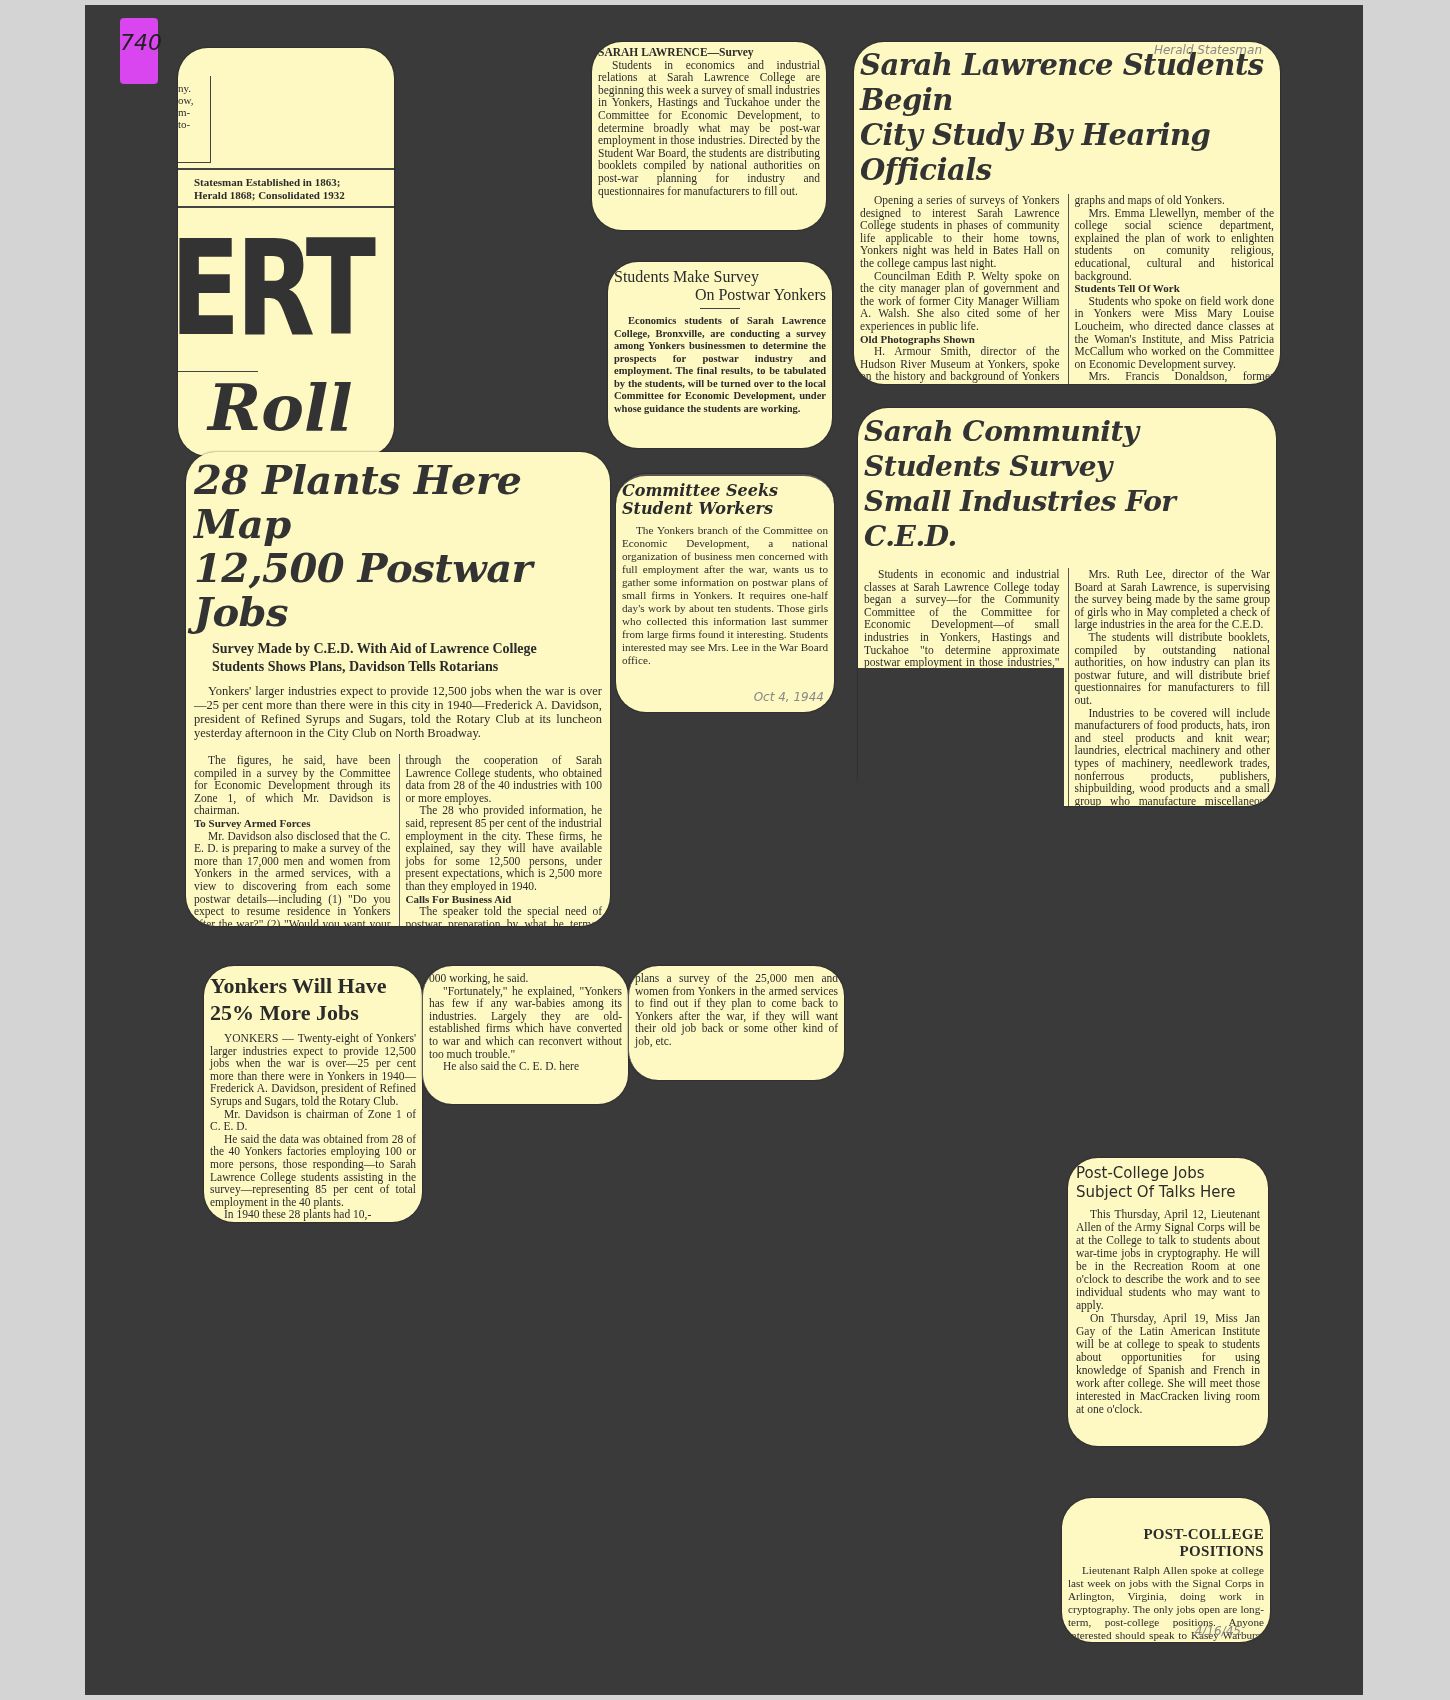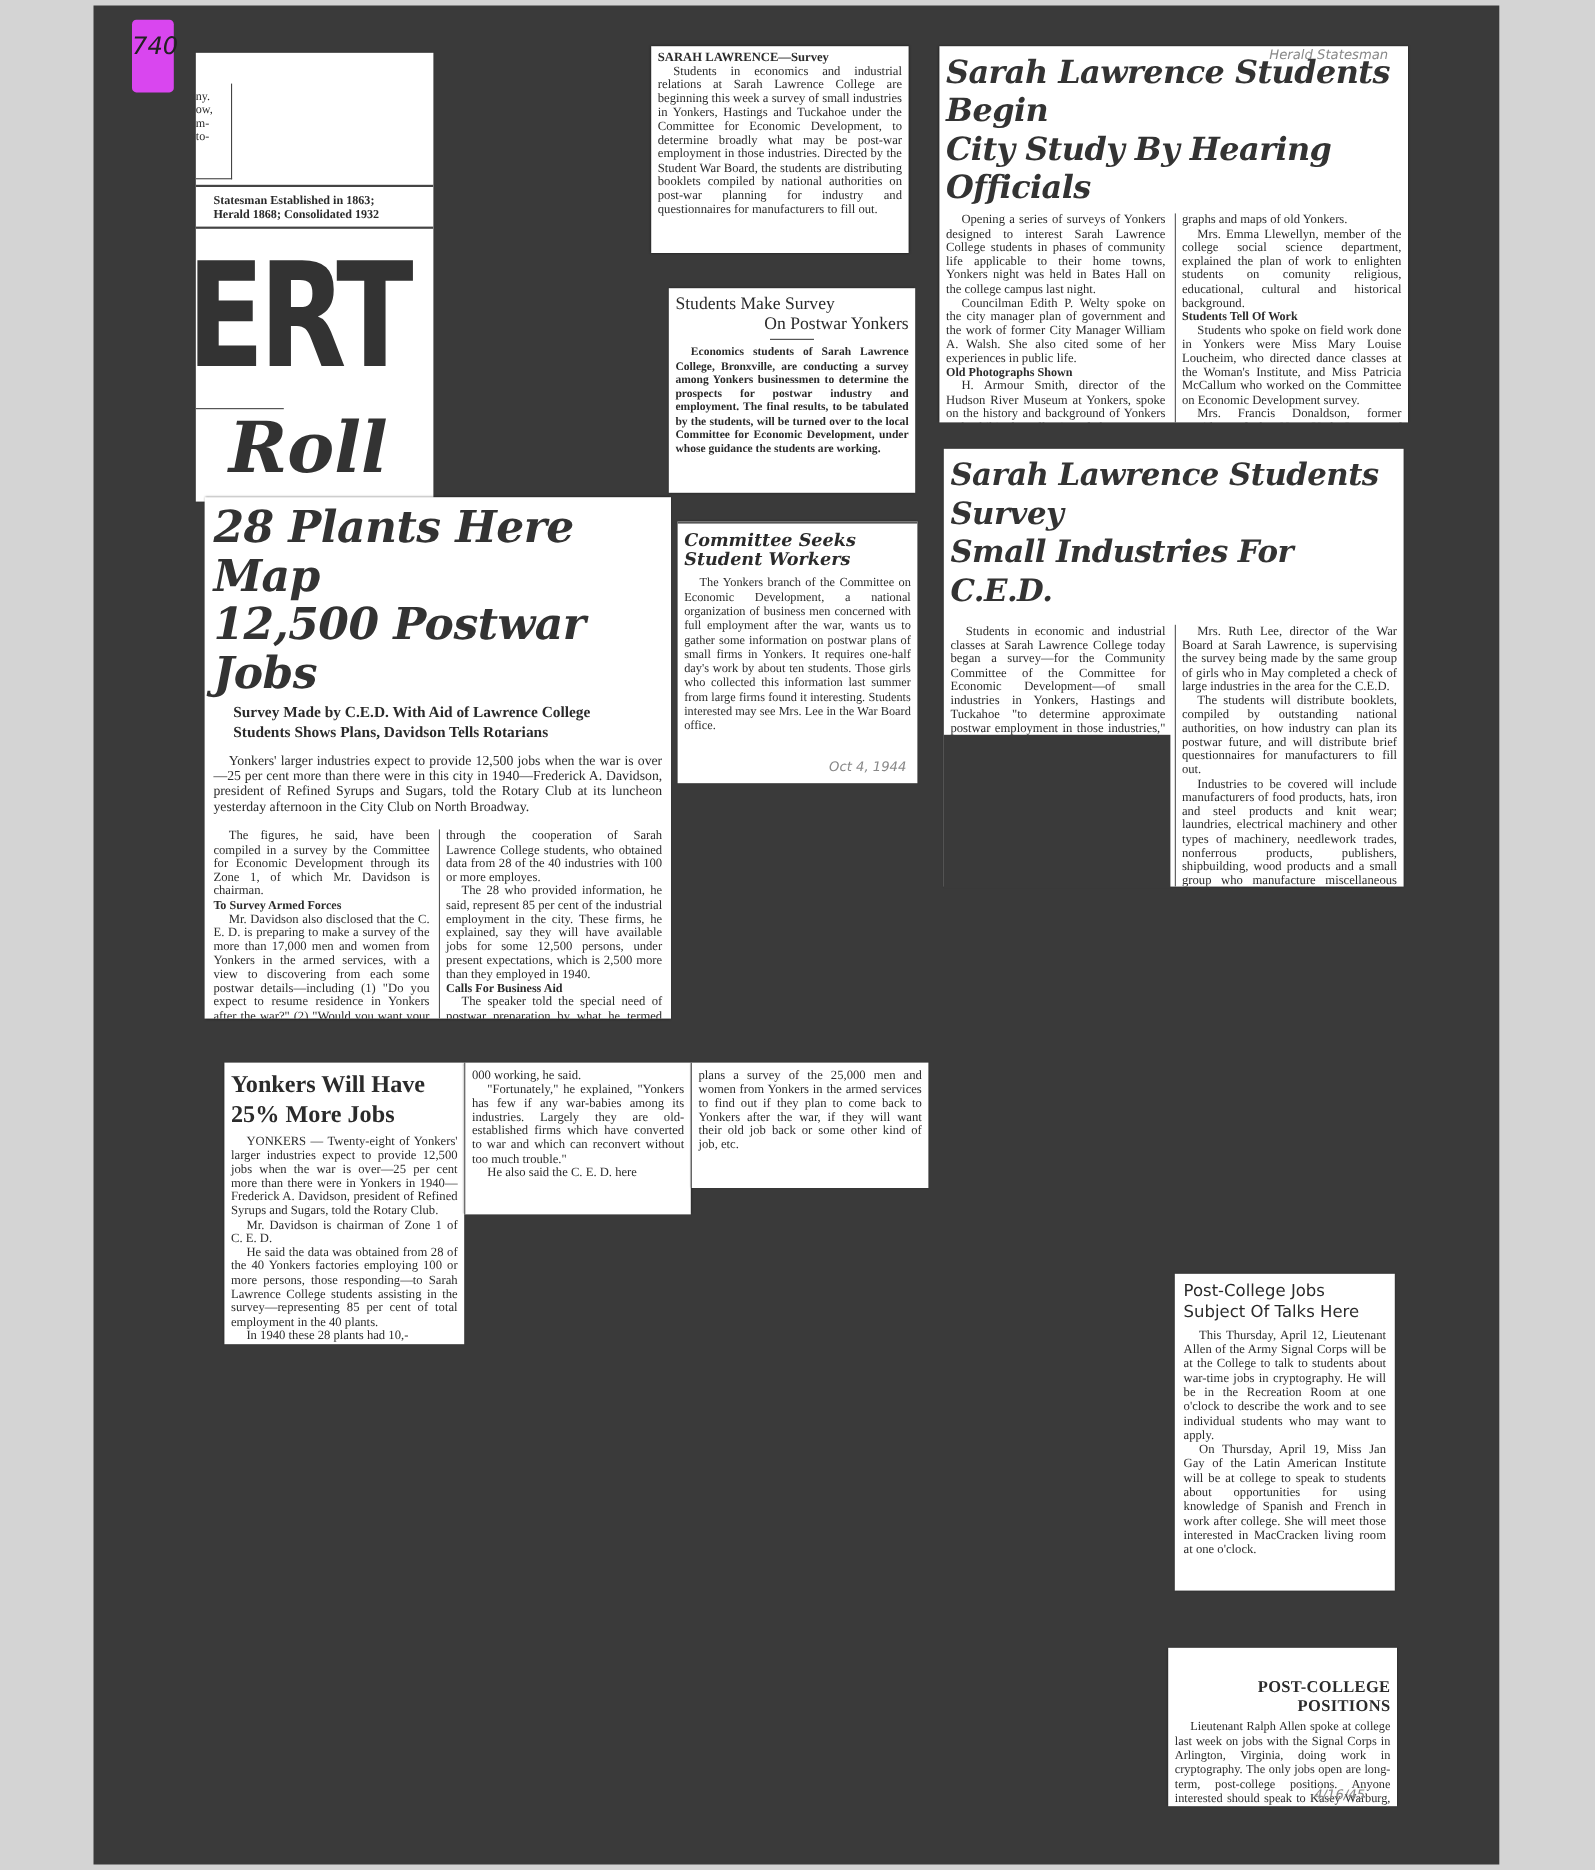--- a/index.html
+++ b/index.html
@@ -1,19 +1,19 @@
 <!DOCTYPE html>
 <html><head>
 <meta charset="utf-8">
 <style>
   html, body { margin:0; padding:0; }
   body { width:1450px; height:1700px; background:#d4d4d4; position:relative; overflow:hidden;
          font-family:"Liberation Serif", serif; color:#2b2b2b; }
   .board { position:absolute; left:85px; top:5px; width:1278px; height:1690px; background:#3a3a3a; }
-  .clip { position:absolute; background:#ffffff; box-shadow:0 0 2px rgba(0,0,0,.6); overflow:hidden; }
+  .clip { position:absolute; background:#fef9c3; box-shadow:0 0 2px rgba(0,0,0,.6); overflow:hidden;border-radius:30px; }
   .clip p { margin:0; text-indent:14px; text-align:justify; }
   .body-t { font-size:11.5px; line-height:12.6px; }
   .sans { font-family:"DejaVu Sans", sans-serif; }
   .slab { font-family:"Liberation Serif", serif; font-weight:bold; }
   .hl-ital { font-family:"DejaVu Serif", serif; font-style:italic; font-weight:bold; color:#333; letter-spacing:-0.5px; }
   .subhead { font-weight:bold; text-indent:0 !important; font-size:11px; }
   .cols { display:flex; gap:8px; }
   .cols > div { flex:1; }
   .cols > div + div { border-left:1px solid #555; padding-left:6px; }
   .rule { border-top:1px solid #444; margin:3px 0; }
@@ -117,21 +117,21 @@
   <div style="font-family:'DejaVu Serif',serif;font-style:italic;font-weight:bold;font-size:16px;line-height:18px;">
     <div>Committee Seeks</div>
     <div>Student Workers</div>
   </div>
   <p style="font-size:11.2px;line-height:13px;margin-top:6px;">The Yonkers branch of the Committee on Economic Development, a national organization of business men concerned with full employment after the war, wants us to gather some information on postwar plans of small firms in Yonkers. It requires one-half day's work by about ten students. Those girls who collected this information last summer from large firms found it interesting. Students interested may see Mrs. Lee in the War Board office.</p>
   <div class="handwrite" style="right:10px;bottom:8px;">Oct 4, 1944</div>
 </div>
 
 <div class="clip body-t" style="left:858px;top:408px;width:418px;height:398px;padding:6px 6px;box-sizing:border-box;">
   <div class="hl-ital" style="font-size:28px;line-height:35px;margin-bottom:14px;">
-    <div>Sarah Lawrence Students Survey</div>
+    <div>Sarah Community Students Survey</div>
     <div>Small Industries For C.E.D.</div>
   </div>
   <div class="cols">
     <div>
       <p>Students in economic and industrial classes at Sarah Lawrence College today began a survey—for the Community Committee of the Committee for Economic Development—of small industries in Yonkers, Hastings and Tuckahoe "to determine approximate postwar employment in those industries," F. A. Davidson, president of Refined Syrups and Sugars, Inc., and chairman of the Community Committee, announces.</p>
     </div>
     <div>
       <p>Mrs. Ruth Lee, director of the War Board at Sarah Lawrence, is supervising the survey being made by the same group of girls who in May completed a check of large industries in the area for the C.E.D.</p>
       <p>The students will distribute booklets, compiled by outstanding national authorities, on how industry can plan its postwar future, and will distribute brief questionnaires for manufacturers to fill out.</p>
       <p>Industries to be covered will include manufacturers of food products, hats, iron and steel products and knit wear; laundries, electrical machinery and other types of machinery, needlework trades, nonferrous products, publishers, shipbuilding, wood products and a small group who manufacture miscellaneous types of products which cannot be put into any particular classification, Mr. Davidson explained.</p>

